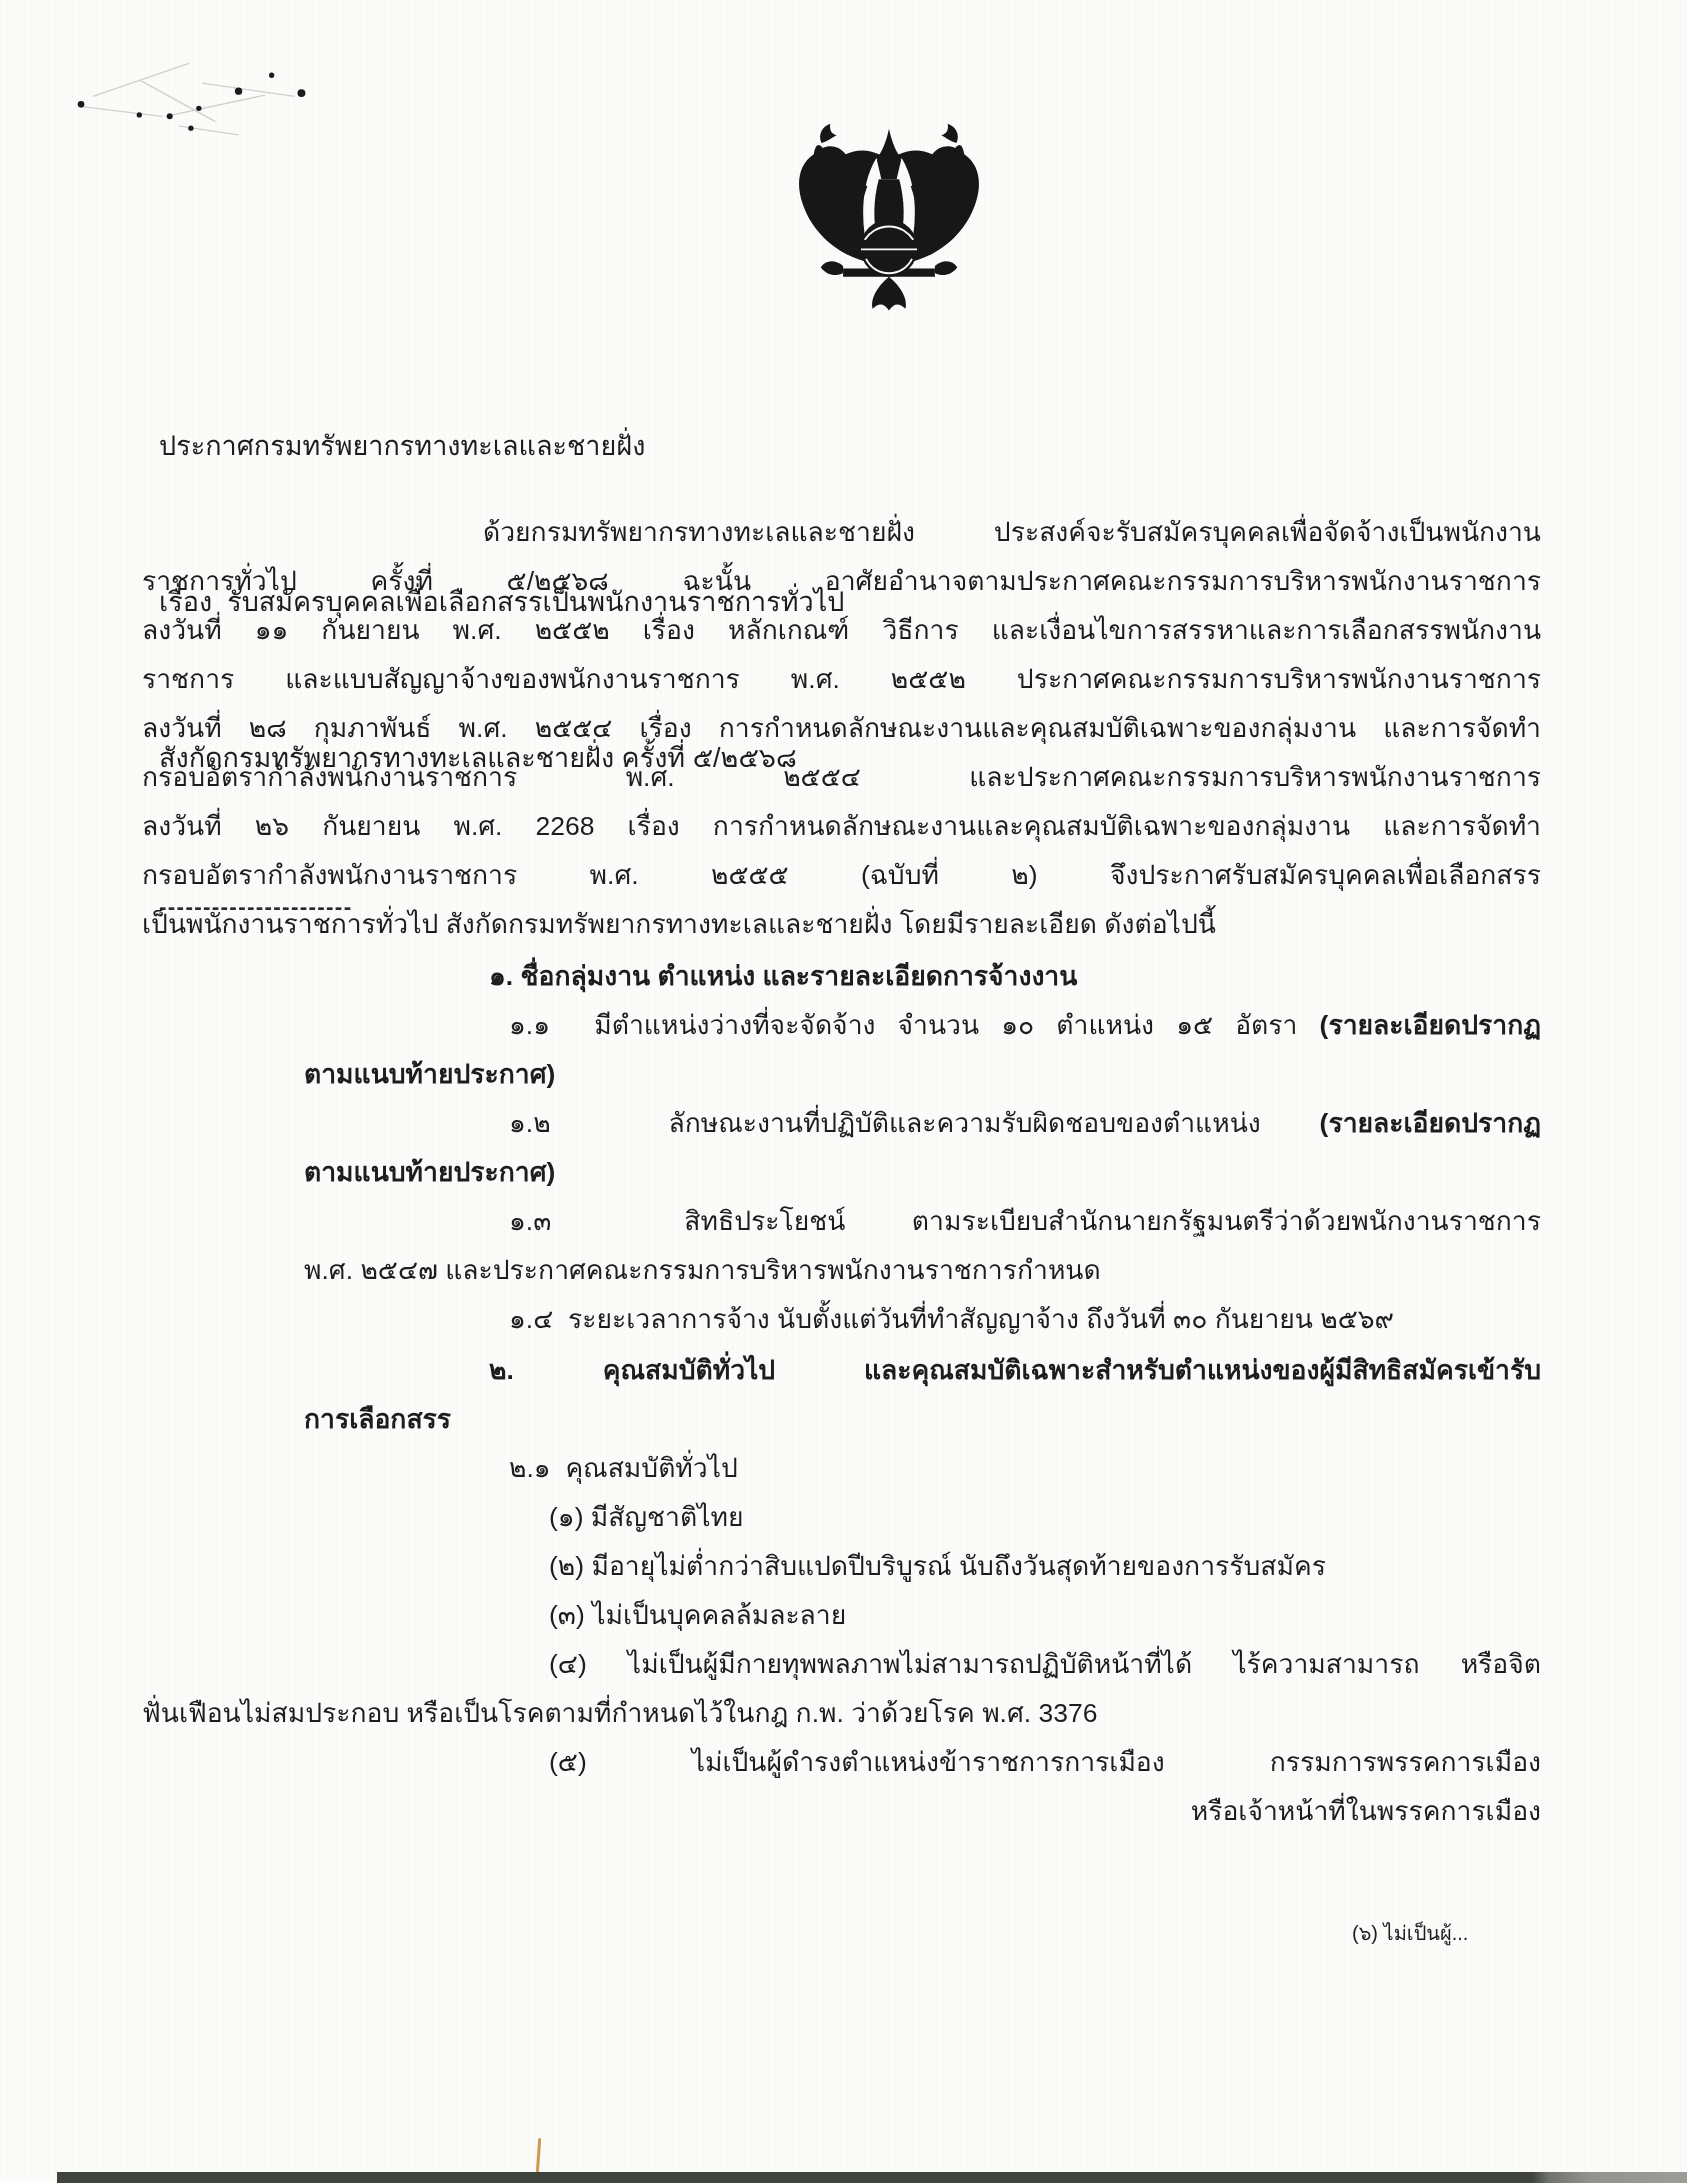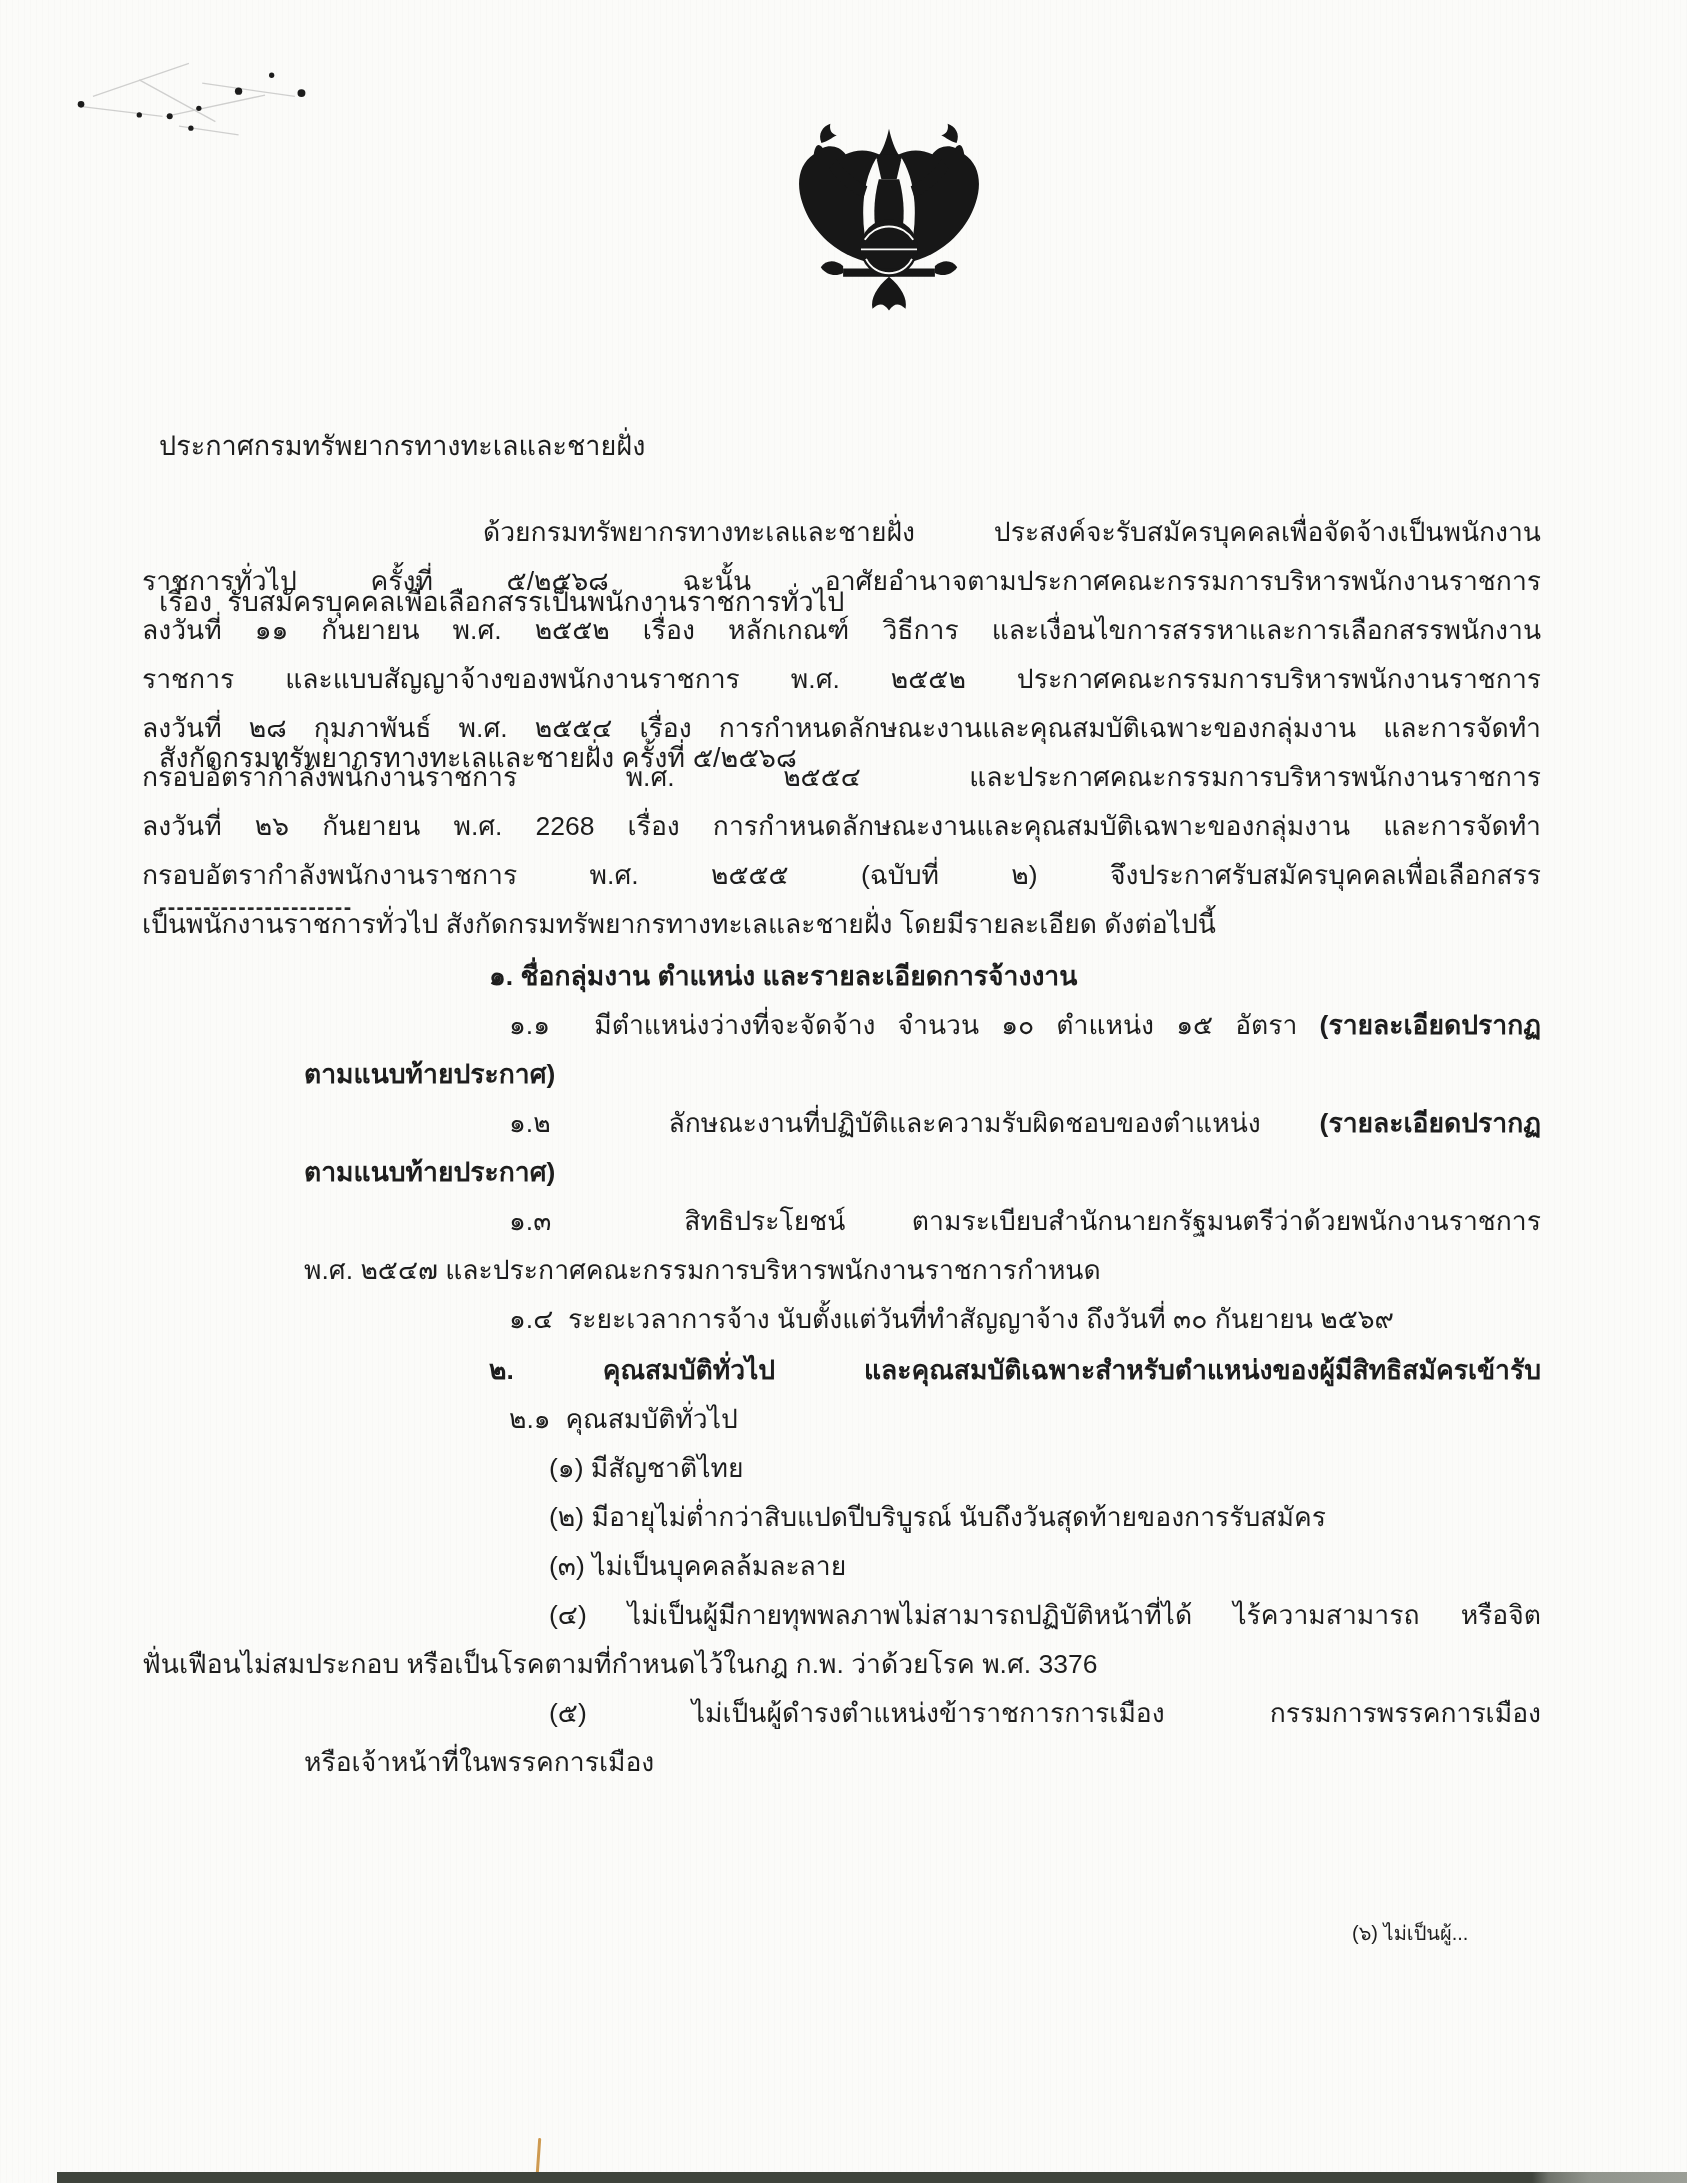--- a/index.html
+++ b/index.html
@@ -140,28 +140,29 @@
       <div class="line"><span>เป็นพนักงานราชการทั่วไป สังกัดกรมทรัพยากรทางทะเลและชายฝั่ง โดยมีรายละเอียด ดังต่อไปนี้</span></div>
       <div class="line" style="padding-left: 347px; margin-top: 2.6px;"><span class="b">๑. ชื่อกลุ่มงาน ตำแหน่ง และรายละเอียดการจ้างงาน</span></div>
       <div class="line just" style="padding-left: 367px;"><span>๑.๑&nbsp; มีตำแหน่งว่างที่จะจัดจ้าง จำนวน ๑๐ ตำแหน่ง ๑๕ อัตรา </span><span class="b">(รายละเอียดปรากฏ</span></div>
       <div class="line" style="padding-left: 162px;"><span class="b">ตามแนบท้ายประกาศ)</span></div>
       <div class="line just" style="padding-left: 367px;"><span>๑.๒&nbsp; ลักษณะงานที่ปฏิบัติและความรับผิดชอบของตำแหน่ง </span><span class="b">(รายละเอียดปรากฏ</span></div>
       <div class="line" style="padding-left: 162px;"><span class="b">ตามแนบท้ายประกาศ)</span></div>
       <div class="line just" style="padding-left: 367px;"><span>๑.๓&nbsp; สิทธิประโยชน์ ตามระเบียบสำนักนายกรัฐมนตรีว่าด้วยพนักงานราชการ</span></div>
       <div class="line" style="padding-left: 162px;"><span>พ.ศ. ๒๕๔๗ และประกาศคณะกรรมการบริหารพนักงานราชการกำหนด</span></div>
       <div class="line" style="padding-left: 367px;"><span>๑.๔&nbsp; ระยะเวลาการจ้าง นับตั้งแต่วันที่ทำสัญญาจ้าง ถึงวันที่ ๓๐ กันยายน ๒๕๖๙</span></div>
       <div class="line just" style="padding-left: 347px; margin-top: 2.6px;"><span class="b">๒. คุณสมบัติทั่วไป และคุณสมบัติเฉพาะสำหรับตำแหน่งของผู้มีสิทธิสมัครเข้ารับ</span></div>
+      <div class="line" style="padding-left: 162px;"><span class="b">การเลือกสรร</span></div>
       <div class="line" style="padding-left: 367px;"><span>๒.๑&nbsp; คุณสมบัติทั่วไป</span></div>
       <div class="line" style="padding-left: 407px;"><span>(๑) มีสัญชาติไทย</span></div>
       <div class="line" style="padding-left: 407px;"><span>(๒) มีอายุไม่ต่ำกว่าสิบแปดปีบริบูรณ์ นับถึงวันสุดท้ายของการรับสมัคร</span></div>
       <div class="line" style="padding-left: 407px;"><span>(๓) ไม่เป็นบุคคลล้มละลาย</span></div>
       <div class="line just" style="padding-left: 407px;"><span>(๔) ไม่เป็นผู้มีกายทุพพลภาพไม่สามารถปฏิบัติหน้าที่ได้ ไร้ความสามารถ หรือจิต</span></div>
       <div class="line"><span>ฟั่นเฟือนไม่สมประกอบ หรือเป็นโรคตามที่กำหนดไว้ในกฎ ก.พ. ว่าด้วยโรค พ.ศ. 3376</span></div>
       <div class="line just" style="padding-left: 407px;"><span>(๕) ไม่เป็นผู้ดำรงตำแหน่งข้าราชการการเมือง กรรมการพรรคการเมือง</span></div>
-      <div class="line" style="padding-left: 162px;"><span>หรือเจ้าหน้าที่ในพรรคการเมือง</span></div>
+      <div class="line" style="padding-left: 162px; text-align: right;"><span>หรือเจ้าหน้าที่ในพรรคการเมือง</span></div>
     </div>
 
   <div class="continuation">(๖) ไม่เป็นผู้...</div>
 
   <div class="scan-scratch"></div>
   <div class="scan-band"></div>
 
 </div>
 
 

